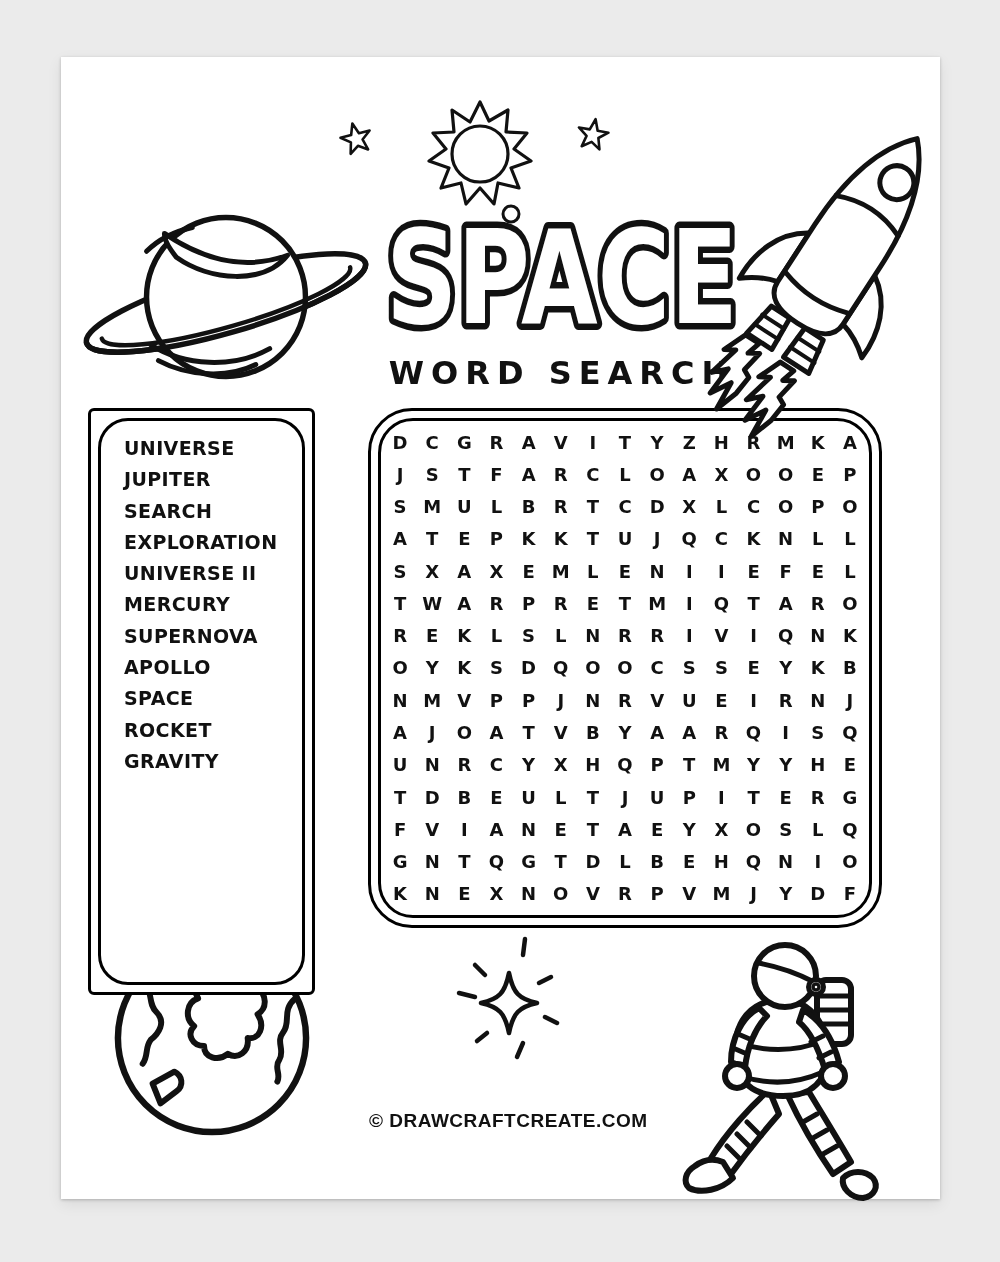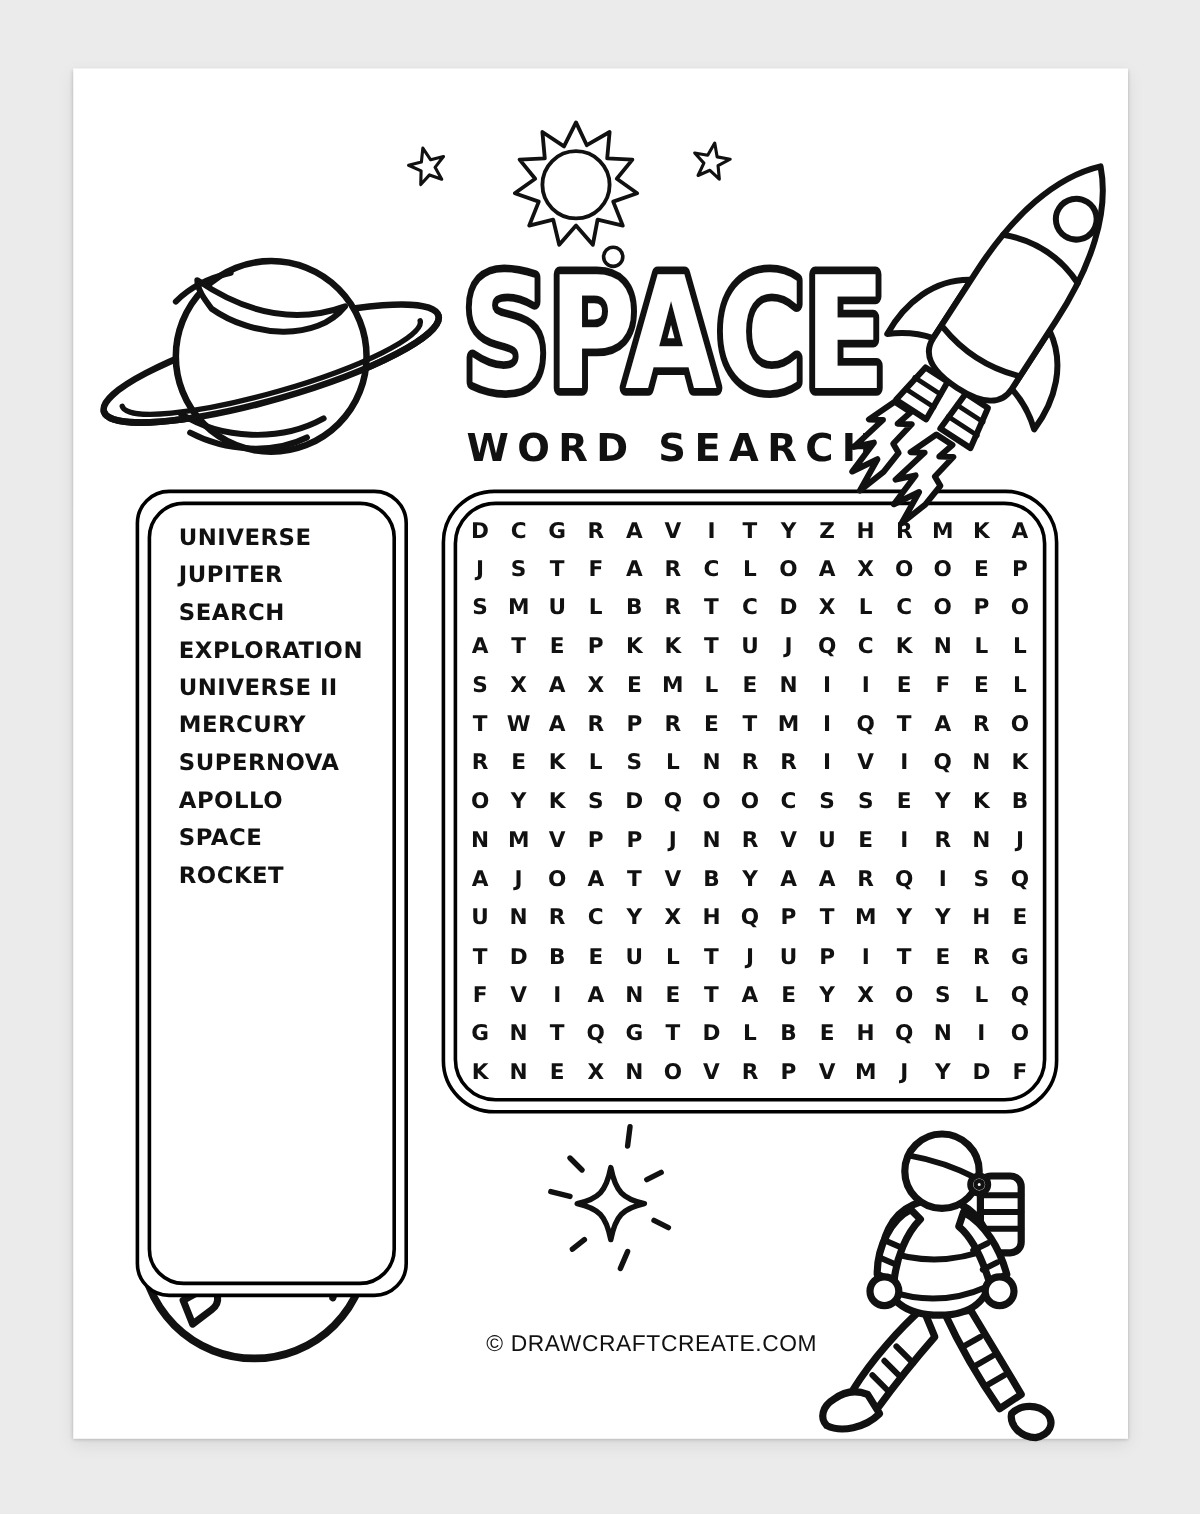--- a/index.html
+++ b/index.html
@@ -32,21 +32,21 @@
     left:311px; top:297px; width:380px; z-index:2; text-align:center;
     font-size:32px; font-weight:700; letter-spacing:7px; white-space:nowrap;
   }
 
   
   .doodle-box { background:var(--paper); border:3px solid #000; z-index:2; }
   .doodle-box::before {
     content:""; position:absolute; inset:7px;
     border:3px solid #000; border-radius:inherit; pointer-events:none;
   }
-  .word-box { left:52px; top:351px; width:227px; height:673px; border-radius:28px; }
+  .word-box { left:27px; top:351px; width:227px; height:587px; border-radius:6px; }
   .word-box::before { border-radius:30px; }
   .grid-box { left:307px; top:351px; width:514px; height:520px; border-radius:44px; }
   .grid-box::before { border-radius:35px; }
 
   .word-list {
     position:absolute; left:33px; top:22px; right:12px;
     margin:0; padding:0; list-style:none;
   }
   .word-list li {
     font-size:19px; font-weight:600; line-height:31.3px;
@@ -58,23 +58,23 @@
     display:grid;
     grid-template-columns:repeat(15,1fr);
     grid-template-rows:repeat(15,1fr);
   }
   .letter-grid .cell {
     display:flex; align-items:center; justify-content:center;
     font-size:18px; font-weight:600;
   }
 
   .footer {
-    left:320px; top:1053px; width:300px; text-align:right; z-index:2;
+    left:308px; top:1053px; width:300px; text-align:left; z-index:2;
     font-family:"Liberation Sans", sans-serif;
-    font-size:19px; font-weight:400; letter-spacing:0.5px; white-space:nowrap;
+    font-size:19px; font-weight:700; letter-spacing:0.5px; white-space:nowrap;
   }
 
   
   .ln { fill:none; stroke:#111; stroke-linecap:round; stroke-linejoin:round; }
   .fl { fill:#fff; stroke:#111; stroke-linecap:round; stroke-linejoin:round; }
 </style>
 </head>
 <body>
 
 <div class="sheet">
@@ -135,20 +135,21 @@
         <li>UNIVERSE</li>
         <li>JUPITER</li>
         <li>SEARCH</li>
         <li>EXPLORATION</li>
         <li>UNIVERSE II</li>
         <li>MERCURY</li>
         <li>SUPERNOVA</li>
         <li>APOLLO</li>
         <li>SPACE</li>
         <li>ROCKET</li>
+        <li>GRAVITY</li>
       </ul>
   </div>
 
   <div class="doodle-box grid-box">
     <div class="letter-grid">
         <span class="cell">D</span>
         <span class="cell">C</span>
         <span class="cell">G</span>
         <span class="cell">R</span>
         <span class="cell">A</span>

